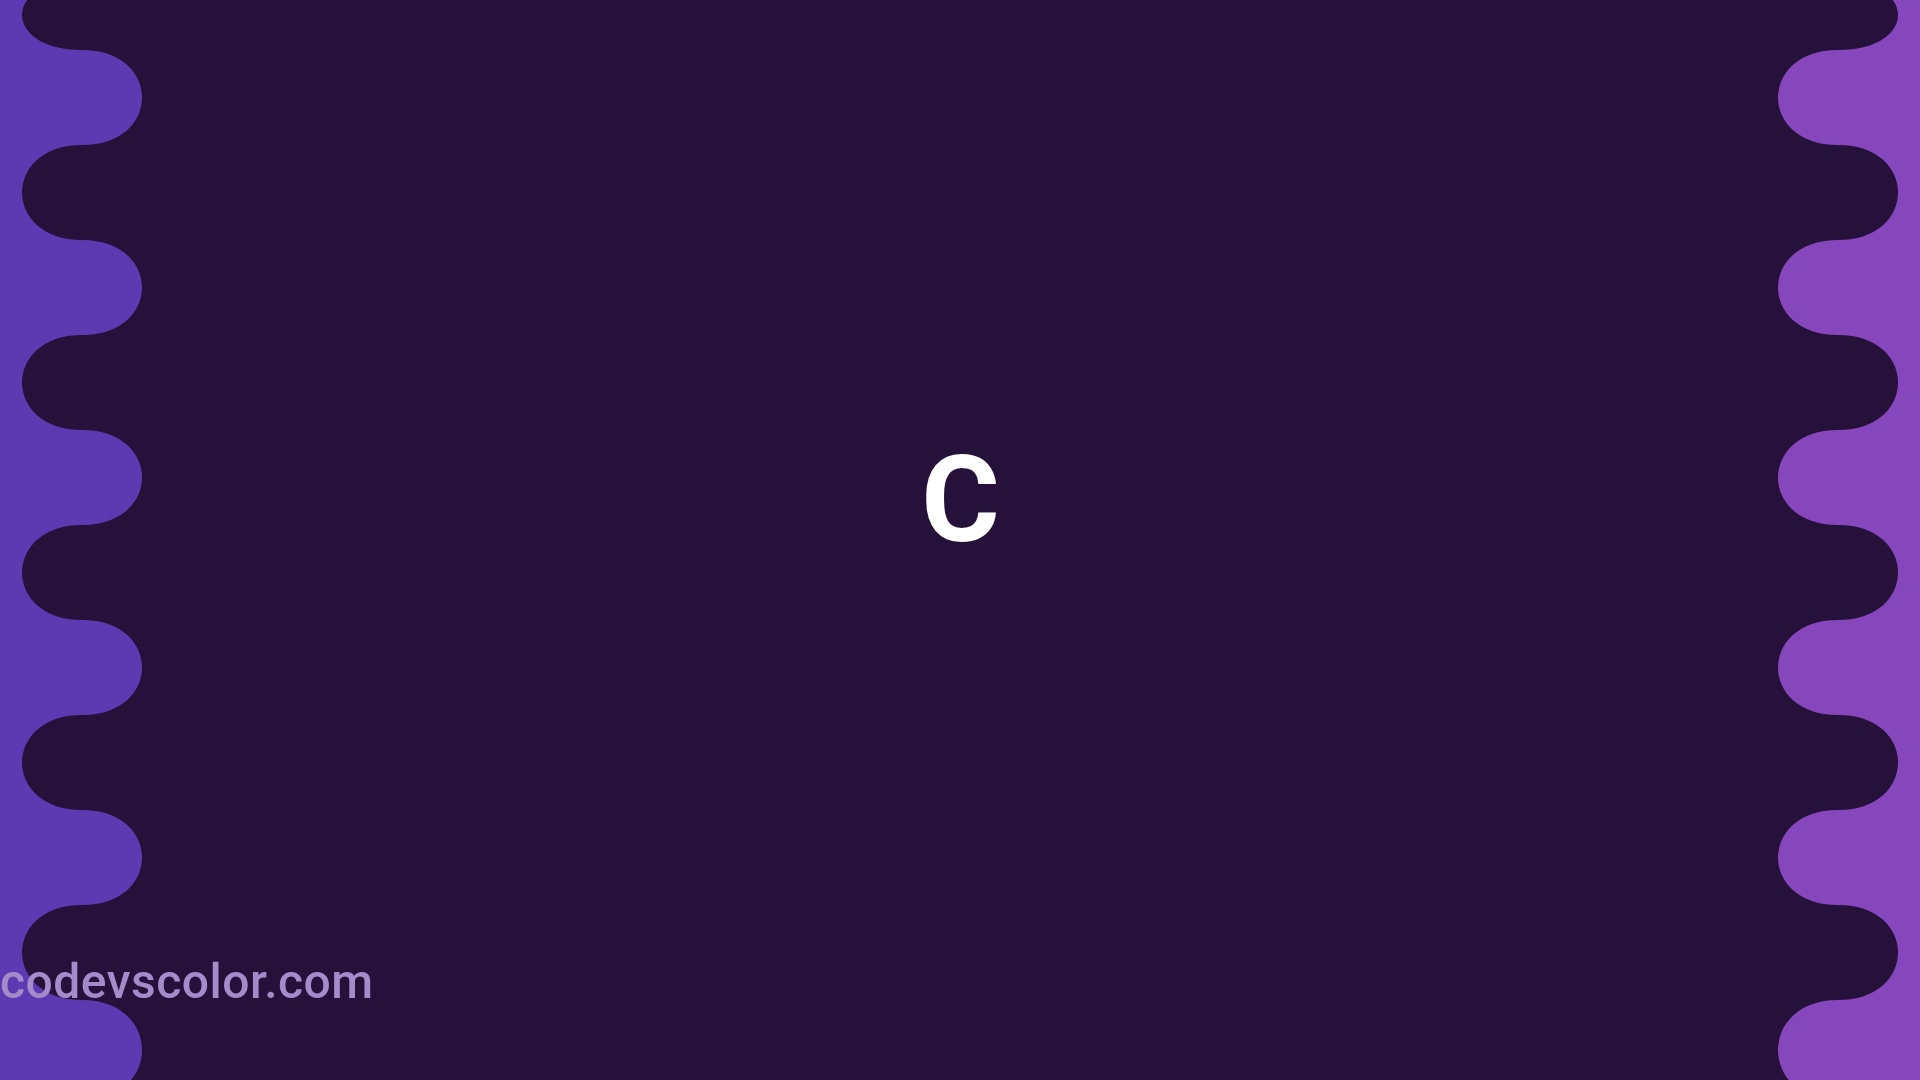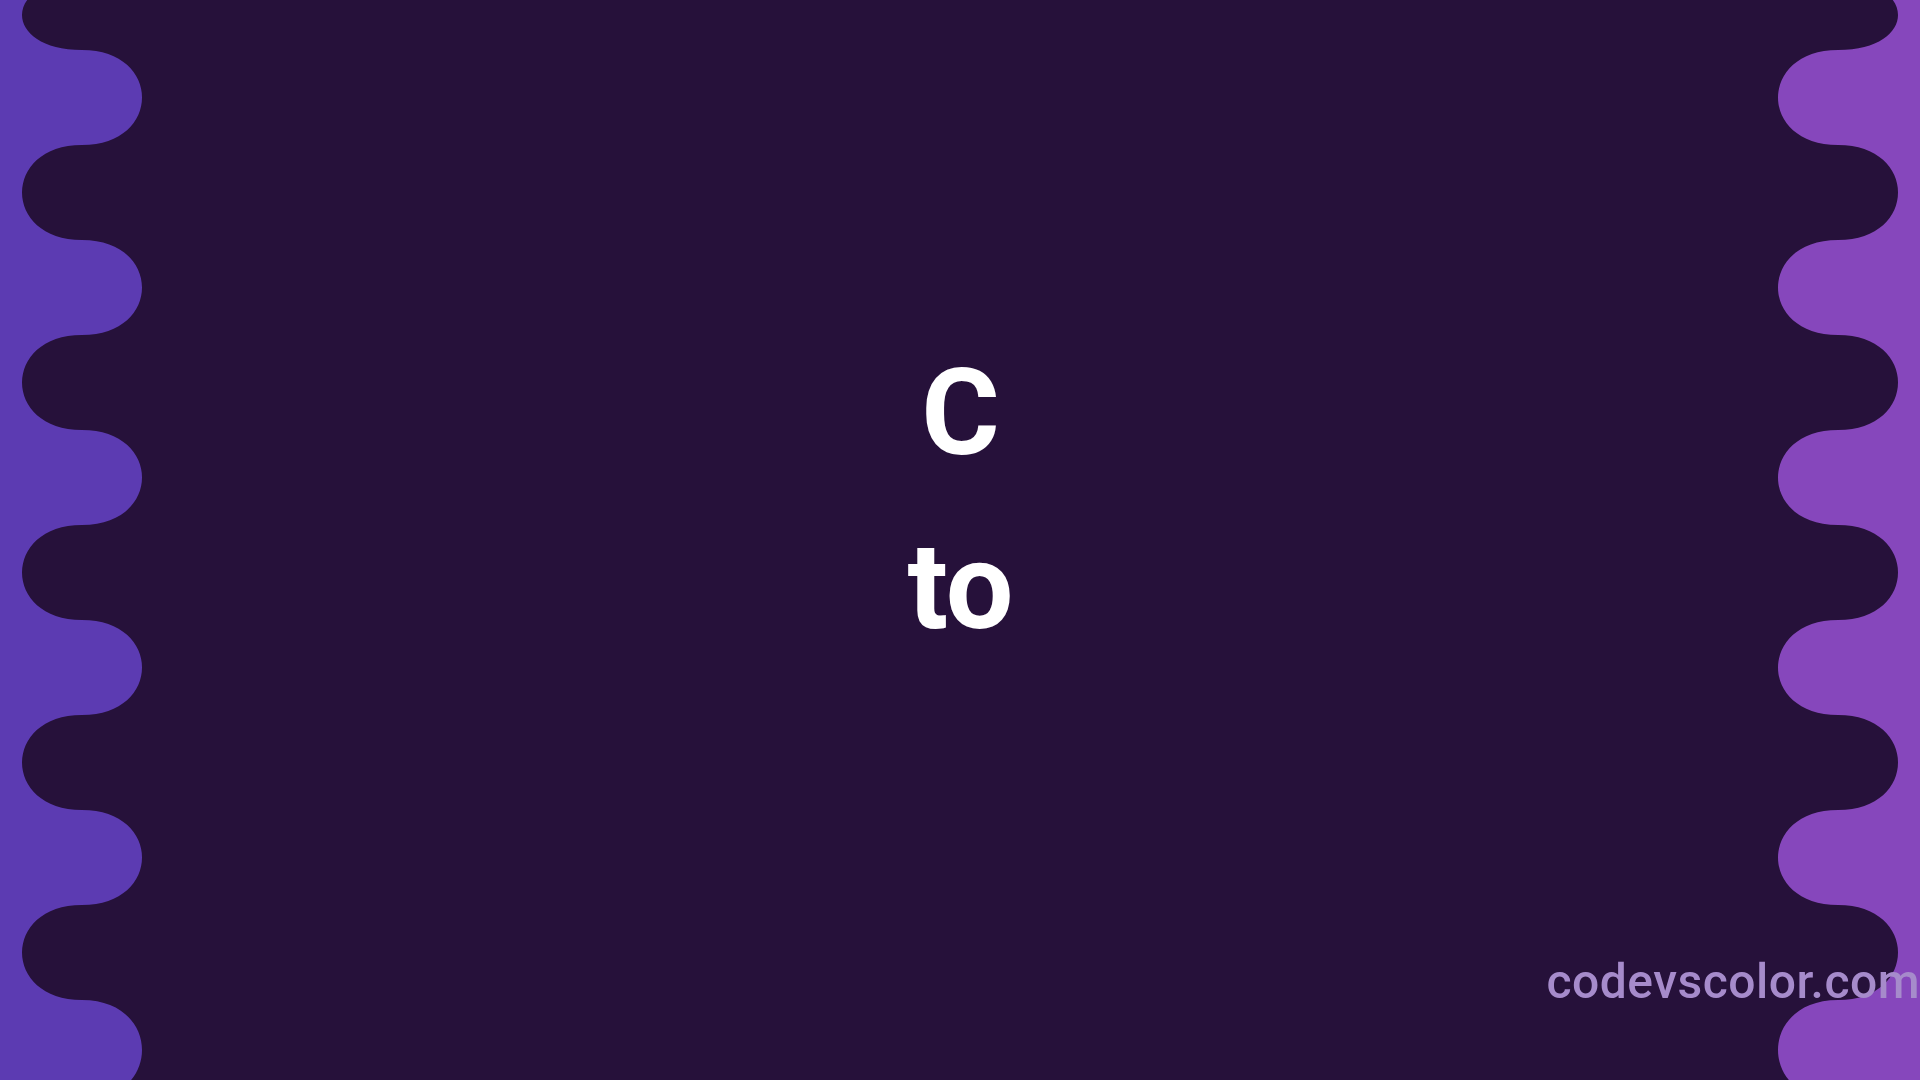--- a/index.html
+++ b/index.html
@@ -59,21 +59,21 @@
     text-align: center;
     line-height: 1.45;
     font-size: 120px;
     letter-spacing: -1px;
   }
   .watermark {
     position: absolute;
     bottom: 70px;
     left: 0;
     right: 0;
-    text-align: right;
+    text-align: left;
     color: #A68BCB;
     font-size: 48px;
     font-weight: 500;
     z-index: 3;
     letter-spacing: 0.5px;
     margin-top: 8px;
   }
 </style>
 </head>
 <body>
@@ -116,17 +116,16 @@
       C260,830 260,925 180,925
       C100,925 100,1020 180,1020
       C260,1020 260,1120 180,1120
       L260,1120 Z"></path>
   </svg>
 </div>
 
 <div class="content">
   <div class="title">
     <div>C</div>
-    <div>to</div>
   </div>
 </div>
 
 <div class="watermark">codevscolor.com</div>
 
 </body></html>

